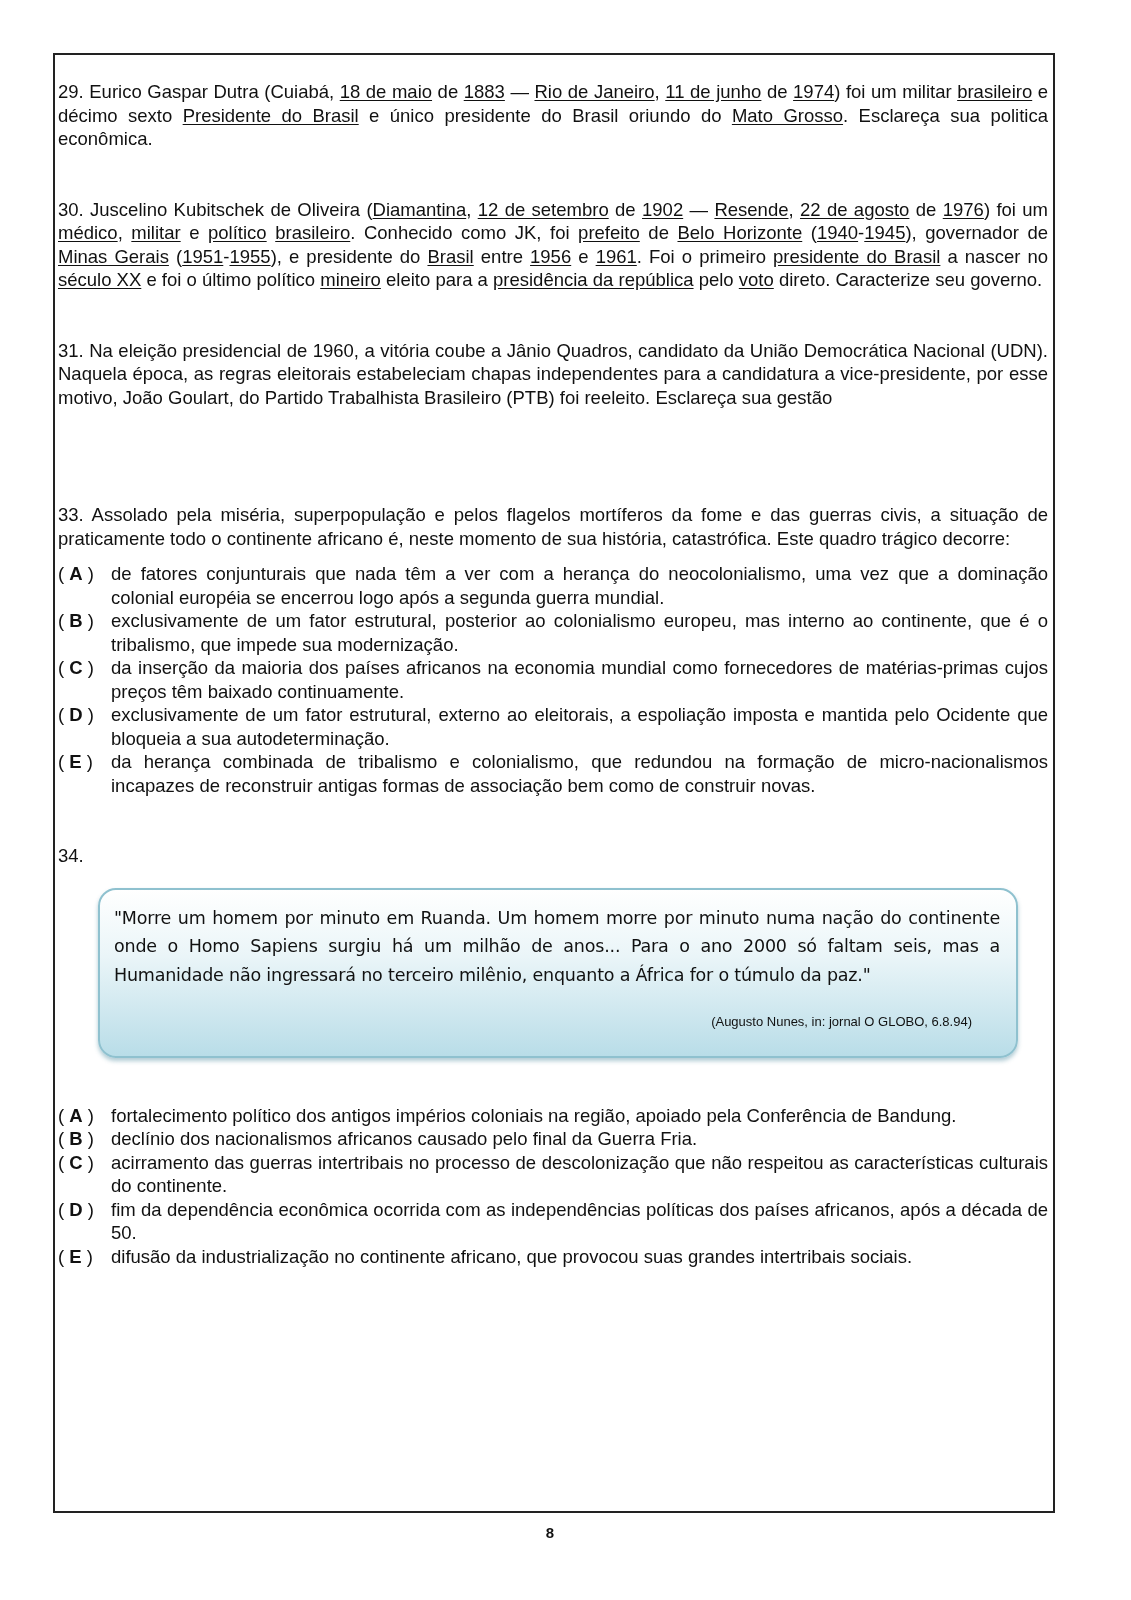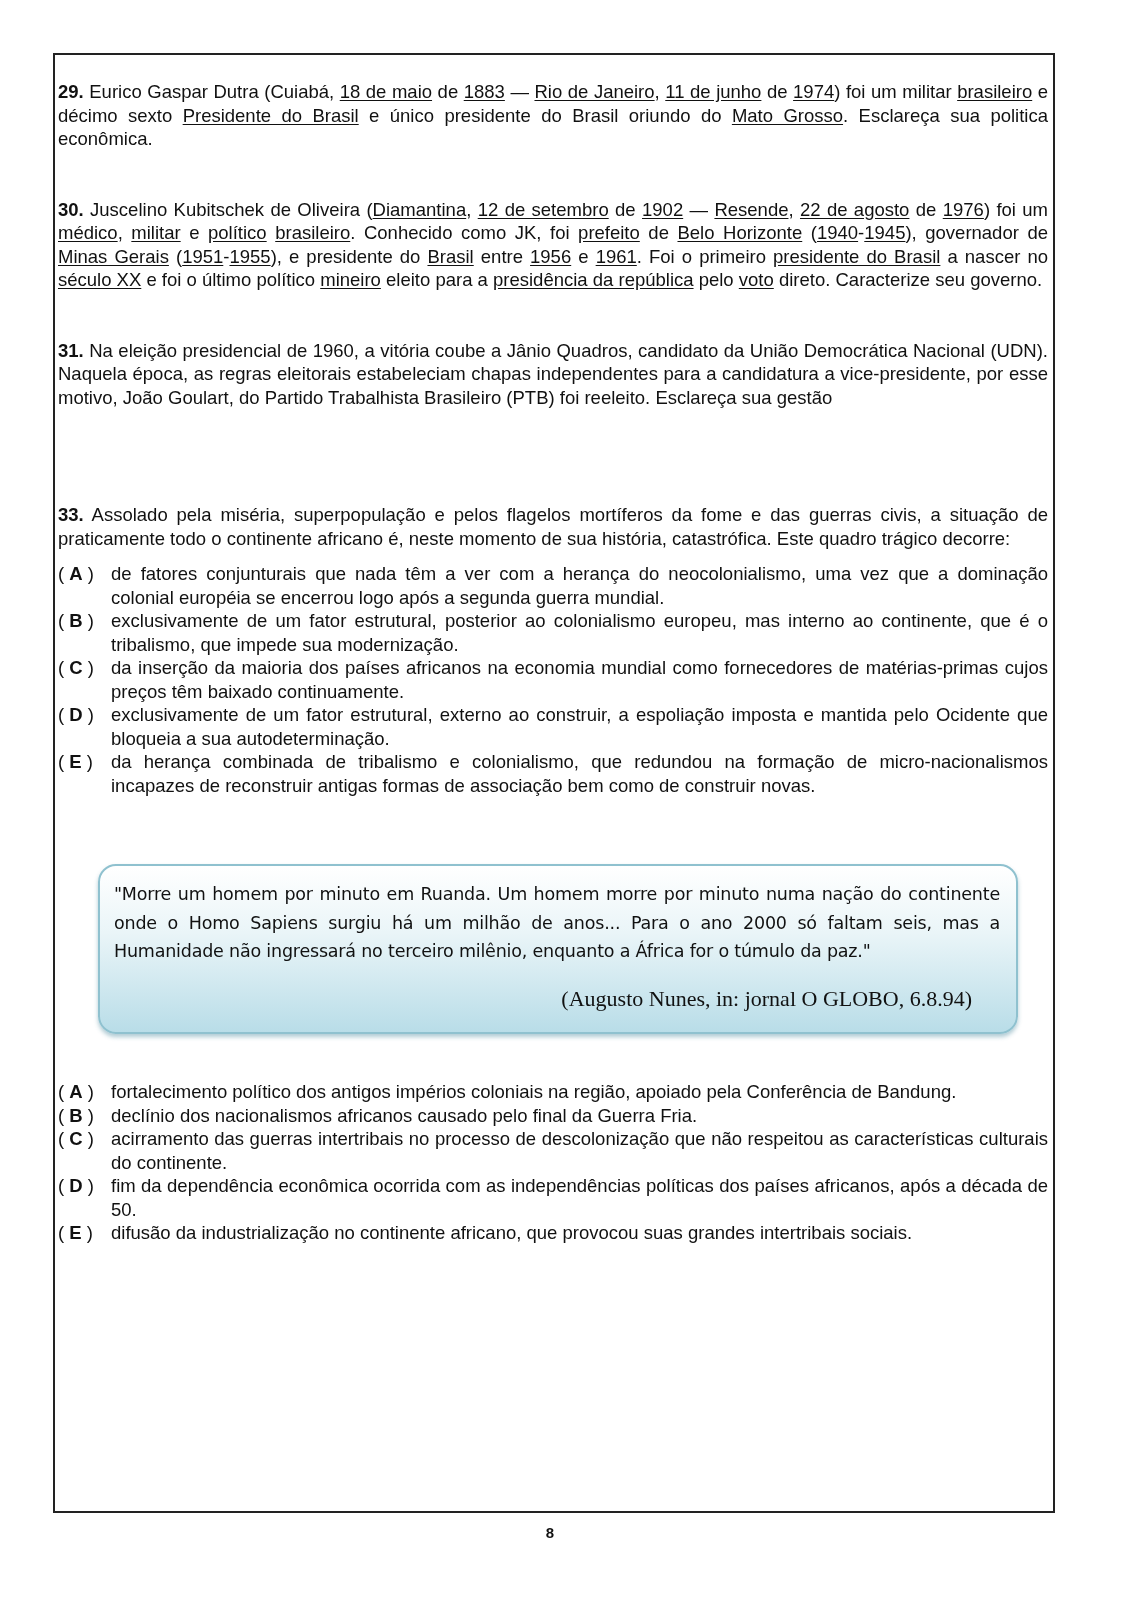--- a/index.html
+++ b/index.html
@@ -3,36 +3,36 @@
 <meta charset="utf-8">
 <style>
   html, body { margin: 0; padding: 0; background: #ffffff; }
   body { width: 1131px; height: 1600px; position: relative; overflow: hidden;
          font-family: "Liberation Sans", sans-serif; color: #111; }
   .frame { position: absolute; left: 53px; top: 53px; width: 1002px; height: 1460px;
            border: 2px solid #222; box-sizing: border-box; }
   .content { position: absolute; left: 58px; top: 80px; width: 990px;
              font-size: 18.5px; line-height: 23.5px; }
   .q { text-align: justify; margin: 0; }
-  .qnum { font-weight: bold; }
+  .qnum { font-weight: normal; }
   u { text-decoration: underline; text-underline-offset: 2px; }
   .gap-lg { height: 47px; }
   .gap-sm { height: 12px; }
   .opt { display: flex; align-items: flex-start; text-align: justify; }
   .opt-letter { width: 53px; flex: 0 0 53px; white-space: pre; }
   .opt-letter b { font-weight: bold; }
   .opt-text { flex: 1; }
   .quote-box { position: relative; margin: 20px 30px 0 40px; height: 170px;
                border: 2px solid #8fc1cf; border-radius: 18px;
                background: linear-gradient(#ffffff 0%, #eaf5f8 40%, #b9dde8 100%);
                box-shadow: 0 3px 4px rgba(80,140,160,0.45); box-sizing: border-box;
                padding: 14px 16px 0 14px; }
   .quote-text { font-family: "DejaVu Sans", sans-serif; font-size: 17.5px; line-height: 28.5px;
                 text-align: justify; letter-spacing: -0.2px; }
-  .quote-source { position: absolute; right: 44px; bottom: 22px; font-size: 22px; font-family: Liberation Serif, serif; }
+  .quote-source { position: absolute; right: 44px; bottom: 22px; font-size: 13px; }
   .page-num { position: absolute; top: 1524px; left: 0; width: 1100px; text-align: center;
               font-weight: bold; font-size: 15px; }
 </style>
 </head>
 <body>
 
 <div class="frame"></div>
 
 <div class="content">
 
@@ -65,29 +65,32 @@
       <div class="opt">
         <span class="opt-letter">( <b>B</b> )</span>
         <span class="opt-text">exclusivamente de um fator estrutural, posterior ao colonialismo europeu, mas interno ao continente, que é o tribalismo, que impede sua modernização.</span>
       </div>
       <div class="opt">
         <span class="opt-letter">( <b>C</b> )</span>
         <span class="opt-text">da inserção da maioria dos países africanos na economia mundial como fornecedores de matérias-primas cujos preços têm baixado continuamente.</span>
       </div>
       <div class="opt">
         <span class="opt-letter">( <b>D</b> )</span>
-        <span class="opt-text">exclusivamente de um fator estrutural, externo ao construir, a espoliação imposta e mantida pelo Ocidente que bloqueia a sua autodeterminação.</span>
+        <span class="opt-text">exclusivamente de um fator estrutural, externo ao eleitorais, a espoliação imposta e mantida pelo Ocidente que bloqueia a sua autodeterminação.</span>
       </div>
       <div class="opt">
         <span class="opt-letter">( <b>E</b> )</span>
         <span class="opt-text">da herança combinada de tribalismo e colonialismo, que redundou na formação de micro-nacionalismos incapazes de reconstruir antigas formas de associação bem como de construir novas.</span>
       </div>
     </div>
   <div class="gap-lg"></div>
 
+  <p class="q">
+    <span class="qnum">34.</span>
+  </p>
   <div class="quote-box">
     <div class="quote-text">"Morre um homem por minuto em Ruanda. Um homem morre por minuto numa nação do continente onde o Homo Sapiens surgiu há um milhão de anos... Para o ano 2000 só faltam seis, mas a Humanidade não ingressará no terceiro milênio, enquanto a África for o túmulo da paz."</div>
     <div class="quote-source">(Augusto Nunes, in: jornal O GLOBO, 6.8.94)</div>
   </div>
   <div style="height:22px"></div>
   <div class="gap-sm" style="height:24px"></div>
   <div>
       <div class="opt">
         <span class="opt-letter">( <b>A</b> )</span>
         <span class="opt-text">fortalecimento político dos antigos impérios coloniais na região, apoiado pela Conferência de Bandung.</span>

